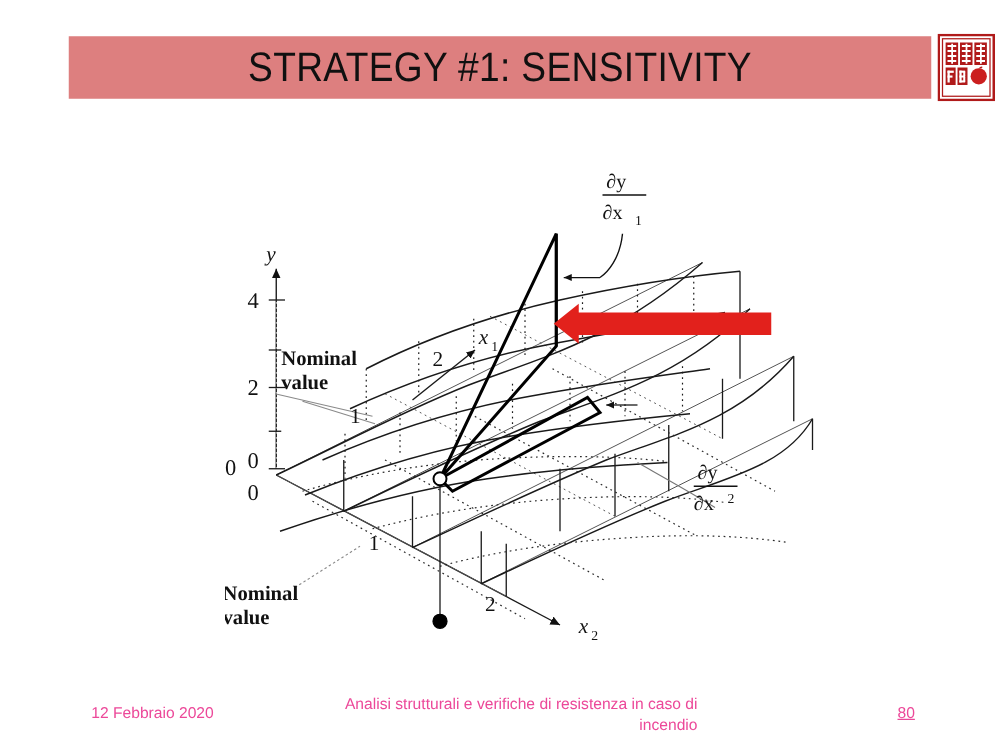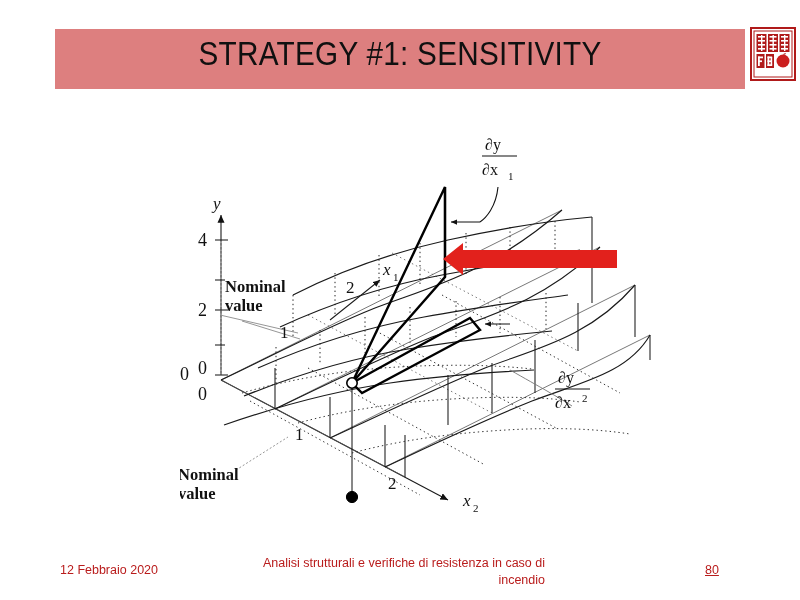--- a/index.html
+++ b/index.html
@@ -14,21 +14,21 @@
     overflow: hidden;
     font-family: "Liberation Sans", sans-serif;
   }
 
   
   #title-bar {
     position: absolute;
     left: 55px;
     top: 29px;
     width: 690px;
-    height: 60px;
+    height: 50px;
     background: #DD7F7F;
   }
   #slide-title {
     position: absolute;
     left: 0;
     top: 0;
     width: 100%;
     height: 50px;
     line-height: 50px;
     text-align: center;
@@ -57,23 +57,24 @@
     left: 180px;
     top: 125px;
     width: 480px;
     height: 400px;
   }
   #figure svg { display: block; }
 
   
   .footer-text {
     position: absolute;
-    color: #b91c1c;
+    color: #ec4899;
     font-family: "Liberation Sans", sans-serif;
     font-weight: 400;
+    margin-left: 13px;
   }
   #footer-date {
     left: 60px;
     top: 563px;
     font-size: 12.5px;
     white-space: nowrap;
   }
   #footer-center {
     left: 255px;
     top: 555px;

